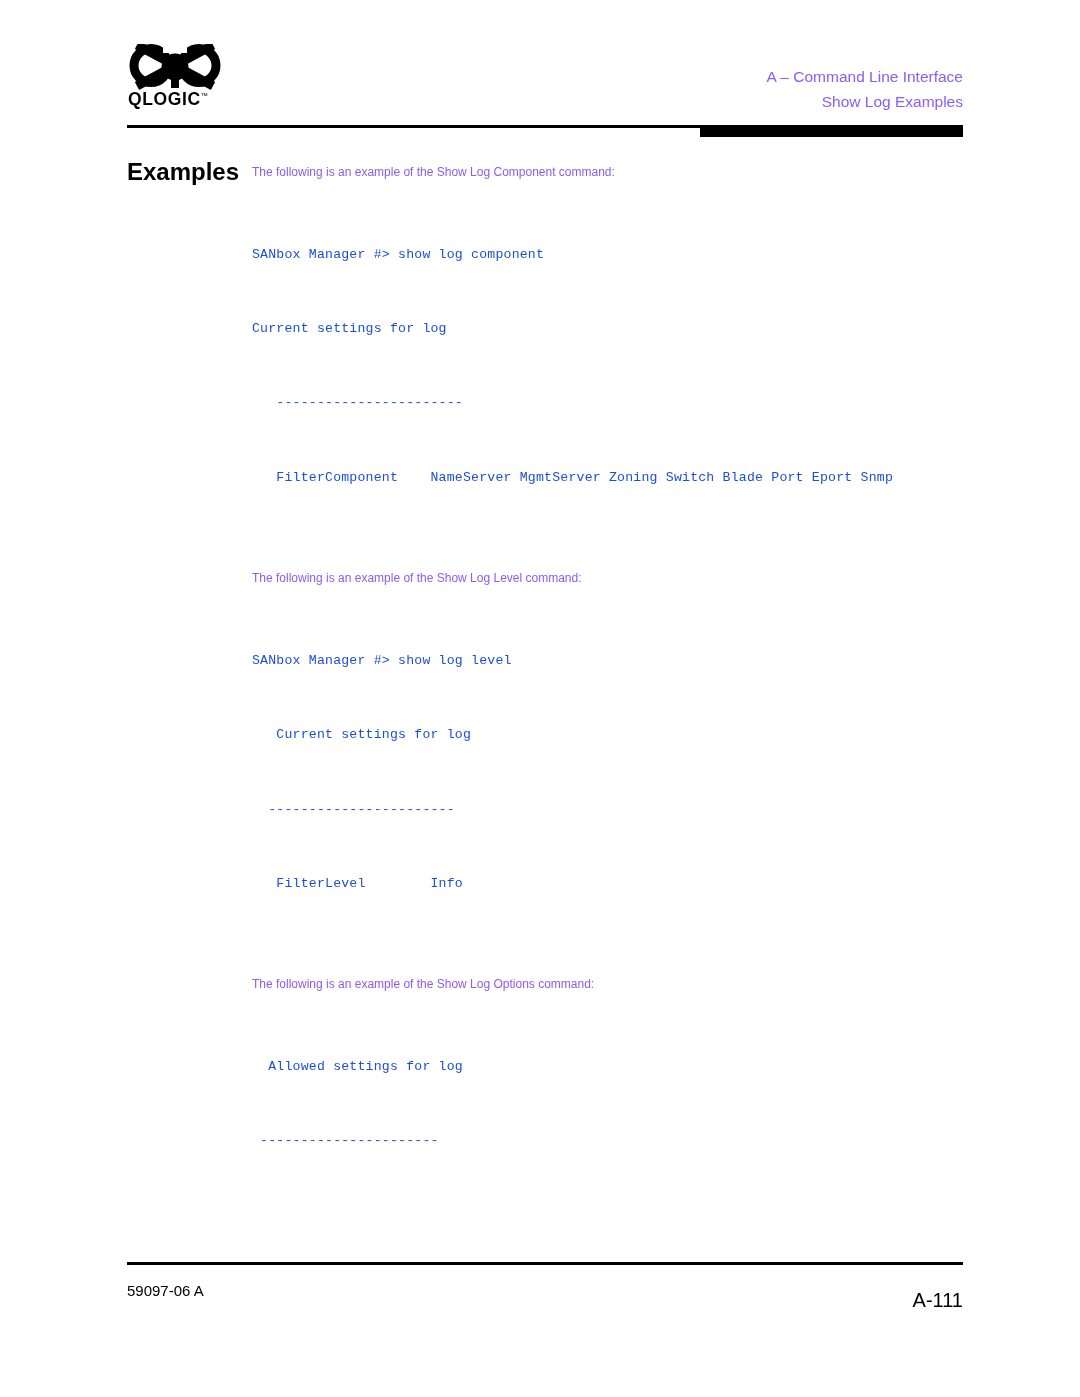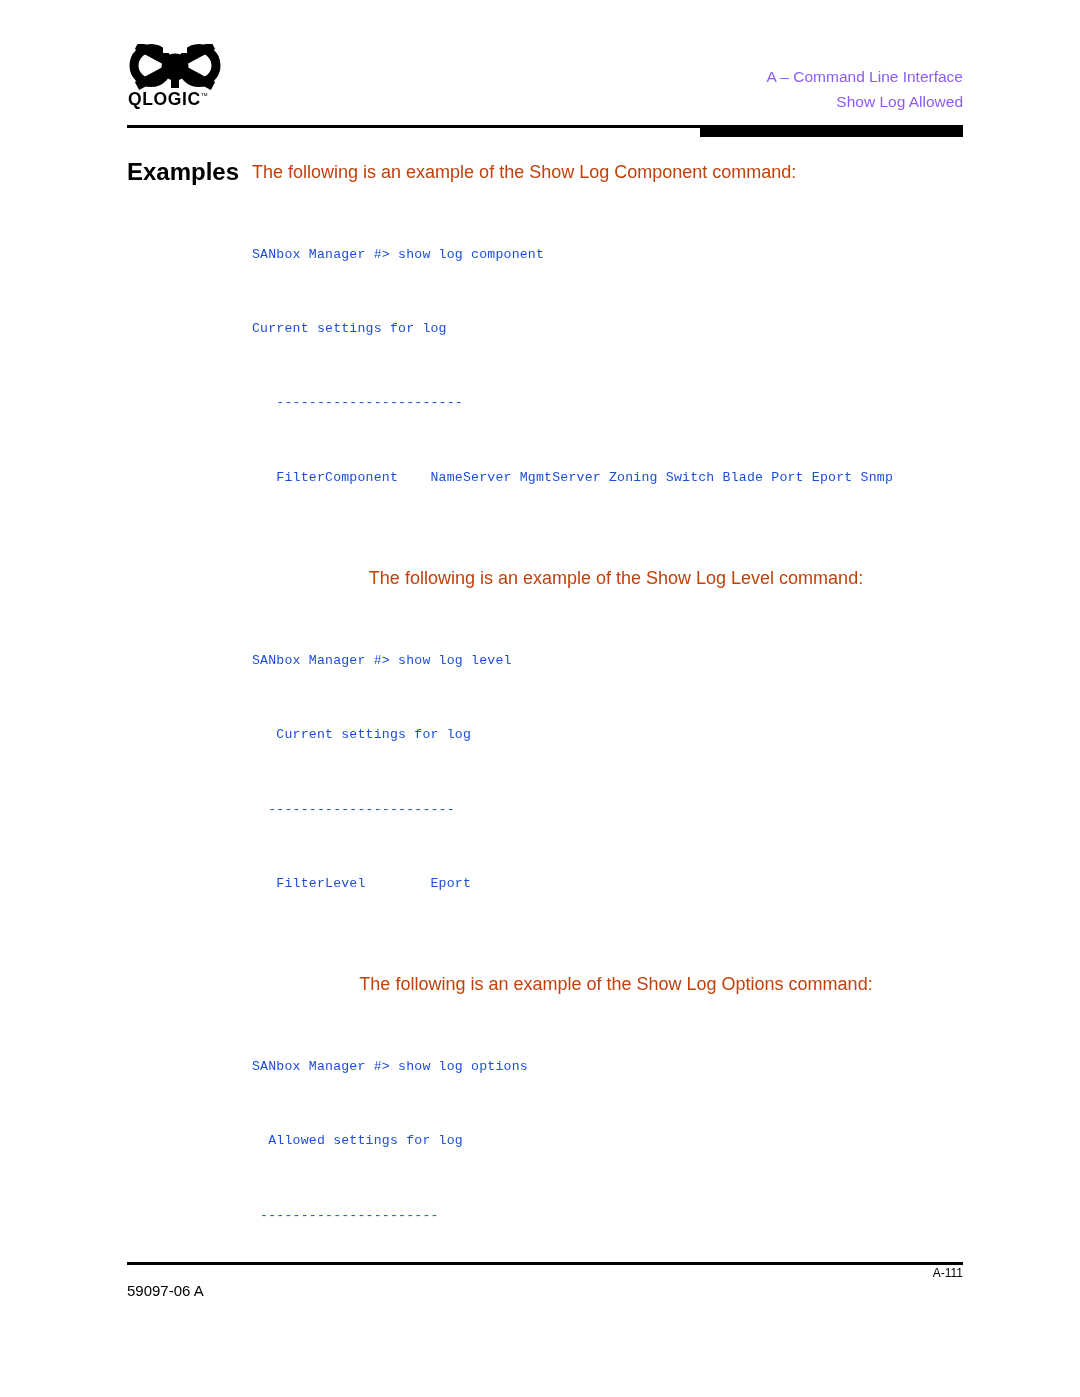--- a/index.html
+++ b/index.html
@@ -114,25 +114,24 @@
     left: 127px;
     top: 0;
     width: 118px;
     font-weight: bold;
     font-size: 24px;
     line-height: 24px;
   }
   .section-heading {
     margin-left: 252px;
     margin-right: 100px;
-    font-size: 18px;
+    font-size: 12px;
     line-height: 24px;
     font-weight: normal;
-    color: #c2410c;
-    text-align: center;
+    color: #8b5cf6;
   }
 
   .codeblock {
     margin-left: 252px;
     margin-right: 60px;
     font-family: "Liberation Mono", "DejaVu Sans Mono", monospace;
     font-size: 13.2px;
     line-height: 24.8px;
     color: #1d4ed8;
     white-space: pre;
@@ -161,22 +160,22 @@
   .footer-left {
     position: absolute;
     left: 127px;
     top: 20px;
     font-size: 15px;
     font-weight: normal;
   }
   .footer-right {
     position: absolute;
     right: 117px;
-    top: 4px;
-    font-size: 12px;
+    top: 27px;
+    font-size: 20px;
     text-align: right;
   }
 </style>
 </head>
 <body>
 
 <div class="page">
 
   <div class="header">
 
@@ -194,21 +193,21 @@
 
         <rect x="44" y="22" width="8" height="22" fill="#000"></rect>
 
         <rect x="36" y="0" width="24" height="9" fill="#fff"></rect>
       </svg>
       <div class="logo-word"><span>QLOGIC</span><span class="logo-tm">™</span></div>
     </div>
 
     <div class="header-text">
       <div>A – Command Line Interface</div>
-      <div>Show Log Allowed</div>
+      <div>Show Log Examples</div>
     </div>
 
     <div class="rule-wrap">
       <div class="rule-thin"></div>
       <div class="rule-thick"></div>
     </div>
   </div>
 
   <div class="content">
 
@@ -228,31 +227,30 @@
 
     <div class="gap-between-sections"></div>
 
     <div class="section">
       <div class="section-heading">The following is an example of the Show Log Level command:</div>
       <div class="gap-after-heading"></div>
       <div class="codeblock">
         <div class="line">SANbox Manager #&gt; show log level</div>
         <div class="line">   Current settings for log</div>
         <div class="line">  -----------------------</div>
-        <div class="line">   FilterLevel        Eport</div>
+        <div class="line">   FilterLevel        Info</div>
       </div>
     </div>
 
     <div class="gap-between-sections"></div>
 
     <div class="section">
       <div class="section-heading">The following is an example of the Show Log Options command:</div>
       <div class="gap-after-heading"></div>
       <div class="codeblock">
-        <div class="line">SANbox Manager #&gt; show log options</div>
         <div class="line">  Allowed settings for log</div>
         <div class="line"> ----------------------</div>
         
         
         
       </div>
     </div>
 
   </div>
 

